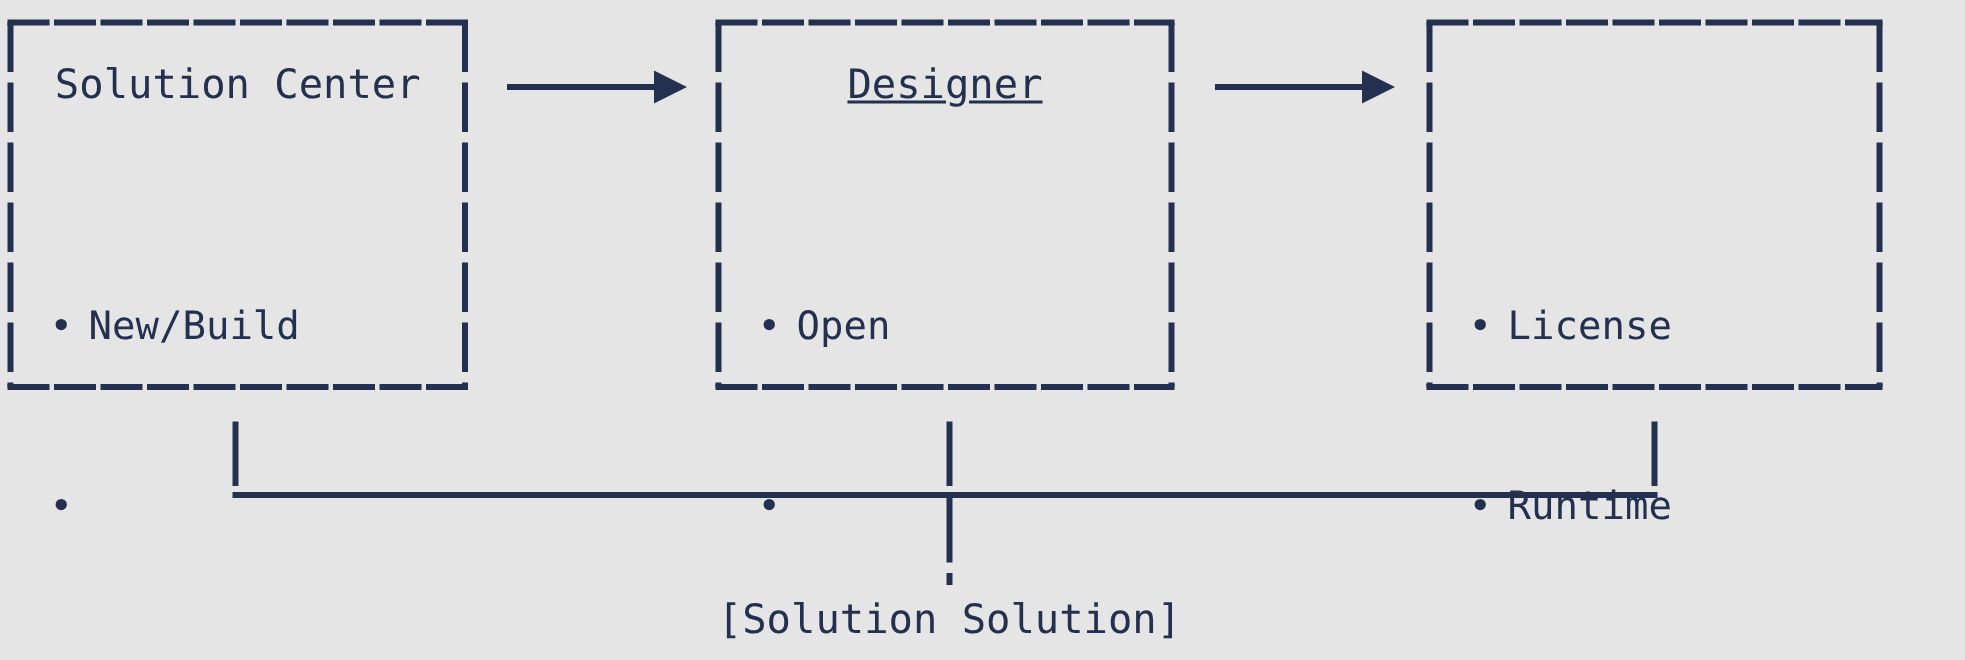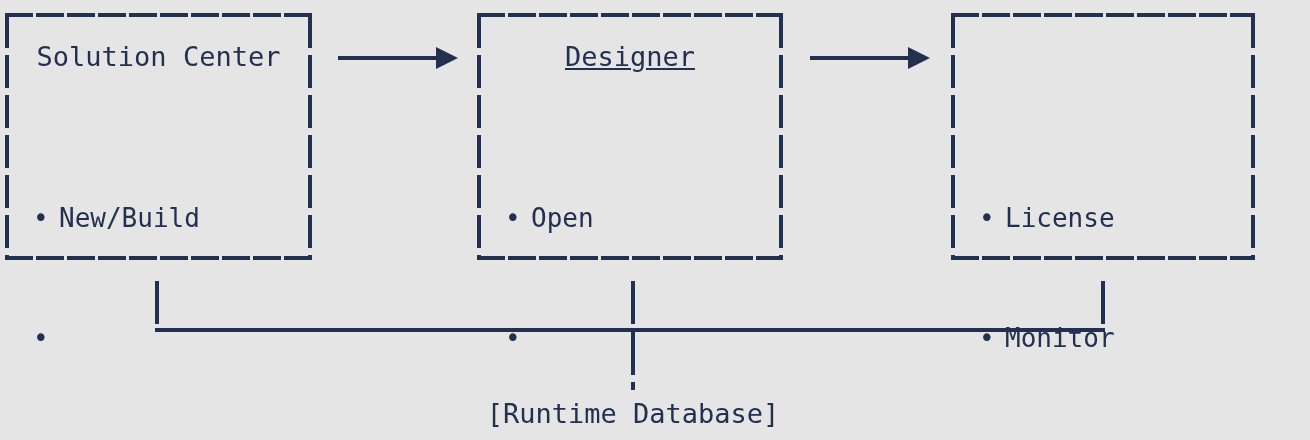--- a/index.html
+++ b/index.html
@@ -126,19 +126,19 @@
   </div>
 
   <div class="box-title" style="left:477px; top:42px; width:306px;text-decoration:underline;">Designer</div>
   <div class="box-items" style="left:505px; top:118px; width:270px;">
     <span class="box-item"><span class="bullet-glyph">•</span><span>Open</span></span>
     <span class="box-item"><span class="bullet-glyph">•</span></span>
   </div>
 
   <div class="box-items" style="left:979px; top:118px; width:270px;">
     <span class="box-item"><span class="bullet-glyph">•</span><span>License</span></span>
-    <span class="box-item"><span class="bullet-glyph">•</span><span>Monitor</span></span>
+    <span class="box-item"><span class="bullet-glyph">•</span><span>Runtime</span></span>
     <span class="box-item"><span class="bullet-glyph">•</span></span>
   </div>
 
-  <div class="db-label" style="left:433px; top:398px; width:400px;">[Runtime Database]</div>
+  <div class="db-label" style="left:433px; top:398px; width:400px;">[Solution Solution]</div>
 
 </div>
 
 </body></html>

